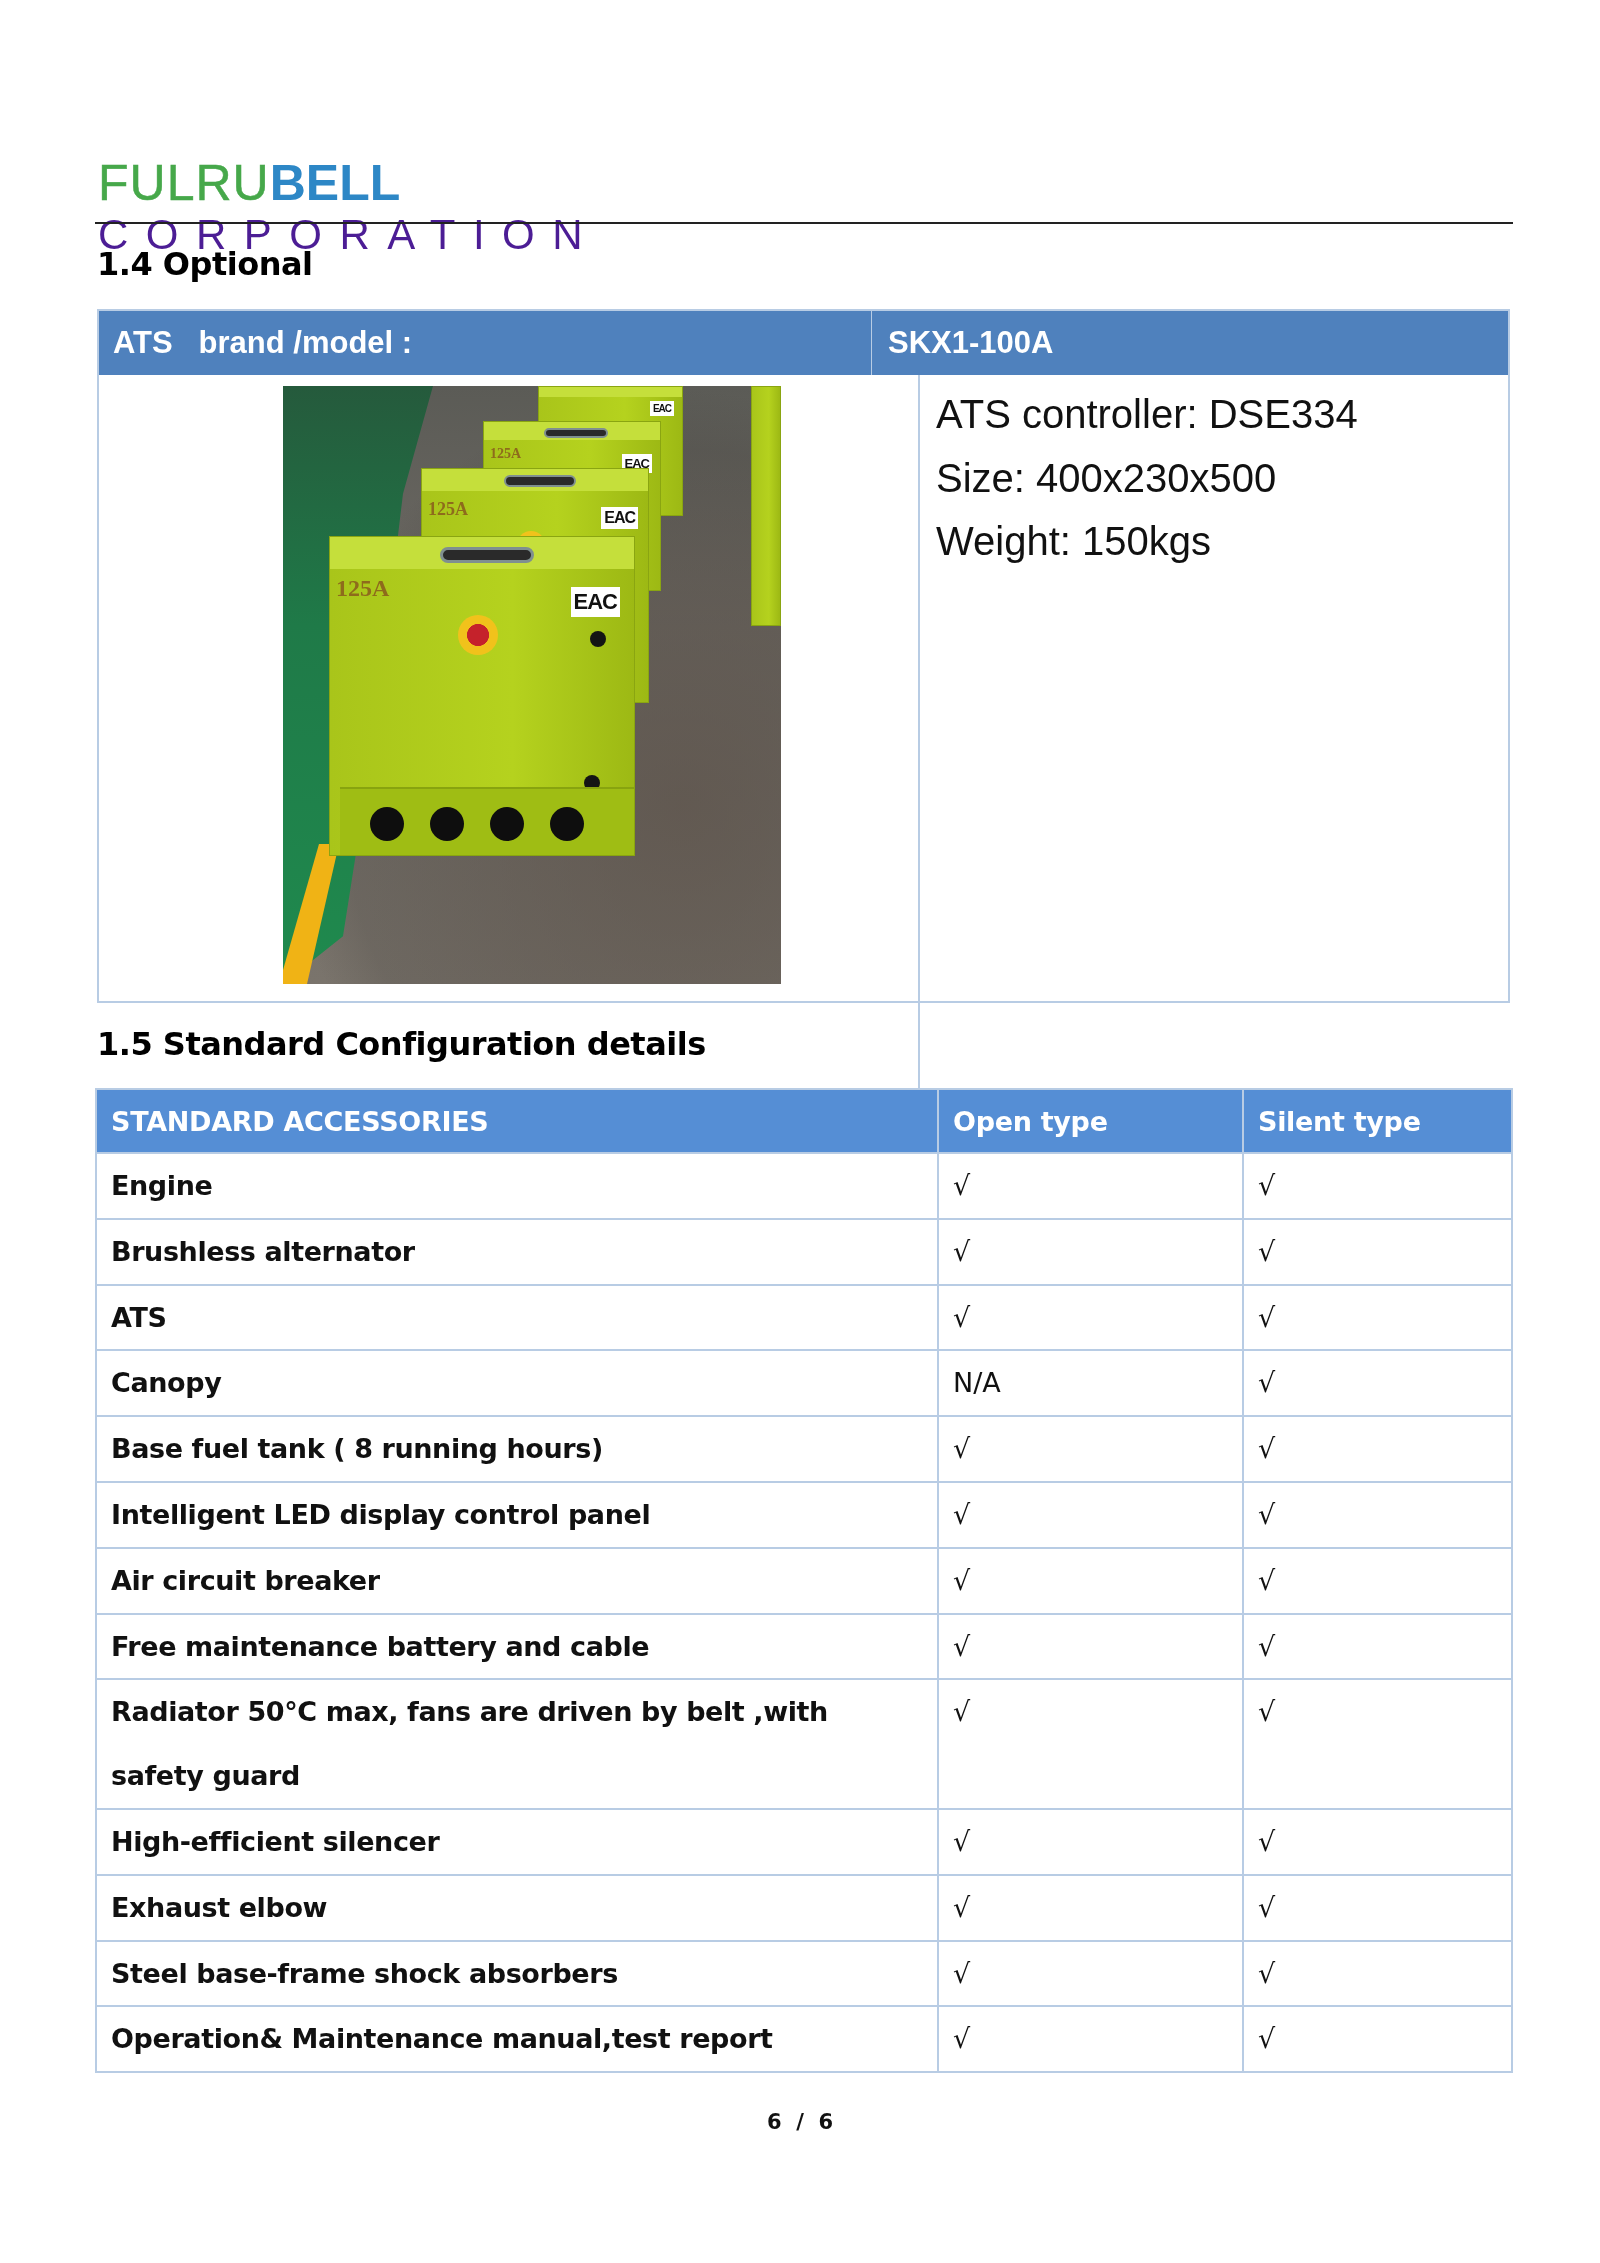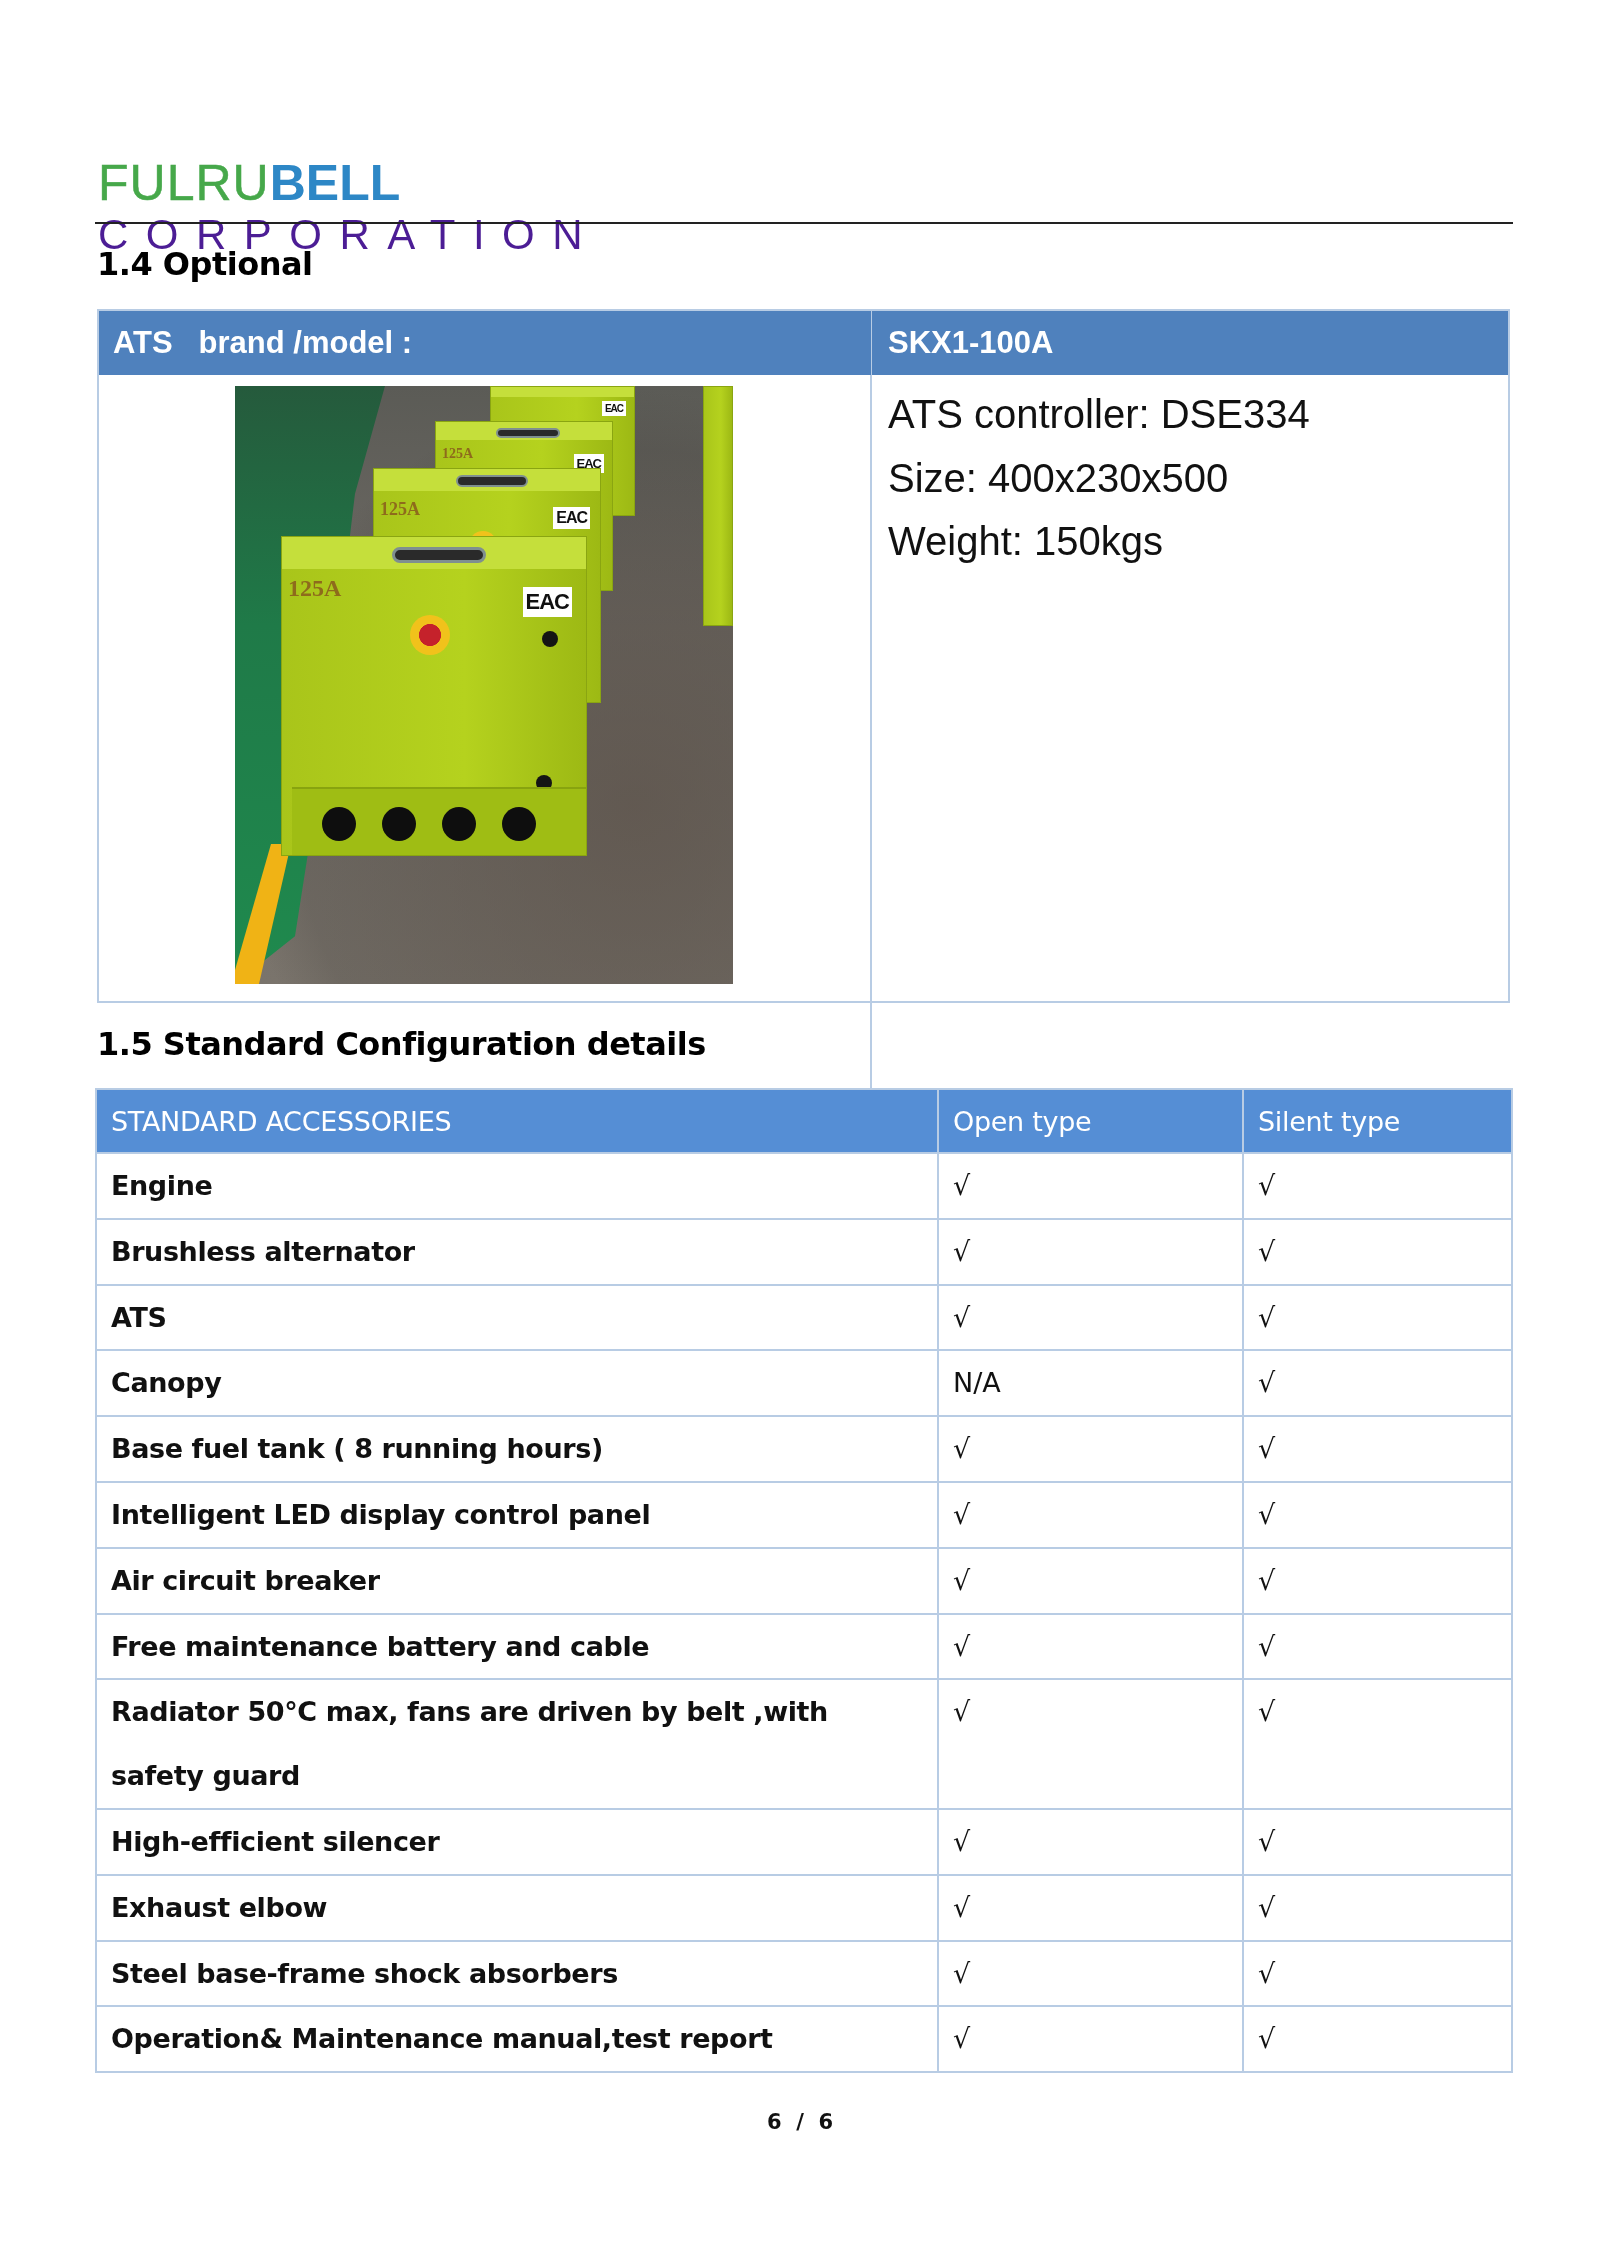--- a/index.html
+++ b/index.html
@@ -100,20 +100,21 @@
     }
     .ats-head .c2 {
       flex: 1;
       padding-left: 16px;
       display: flex;
       align-items: center;
     }
     .ats-body {
       display: flex;
       height: 716px;
+      padding-left: 48px;
     }
     .ats-body .c1 {
       width: 773px;
       border-right: 2px solid #b8cce4;
       box-sizing: border-box;
       position: relative;
     }
     .ats-body .c2 {
       flex: 1;
       padding-left: 16px;
@@ -232,21 +233,21 @@
       border: 2px solid #b8cce4;
       text-align: left;
       vertical-align: top;
       font-family: "DejaVu Sans", sans-serif;
       font-size: 27px;
       box-sizing: border-box;
     }
     .cfg-table th {
       background: #558ed5;
       color: #fff;
-      font-weight: normal;
+      font-weight: bold;
       height: 64px;
       vertical-align: middle;
       padding: 0 14px;
       letter-spacing: -0.3px;
     }
     .cfg-table td {
       height: 63.8px;
       padding: 10px 14px 0 14px;
       line-height: 63.8px;
       padding-top: 0;

